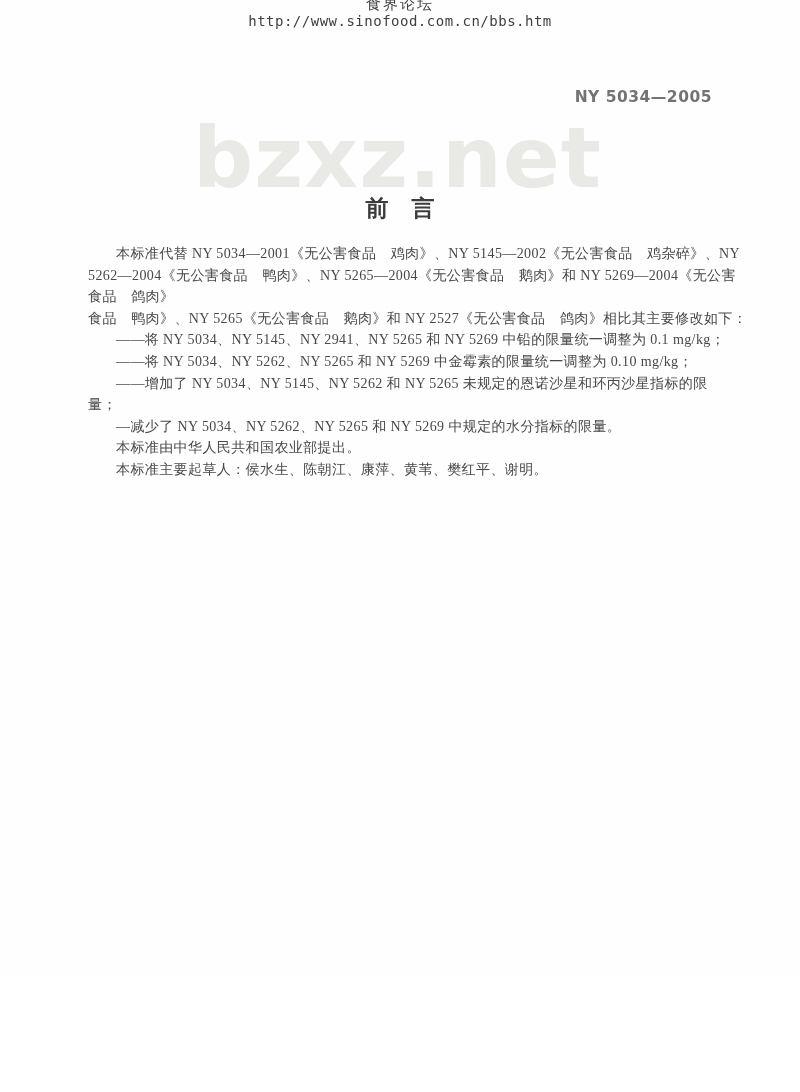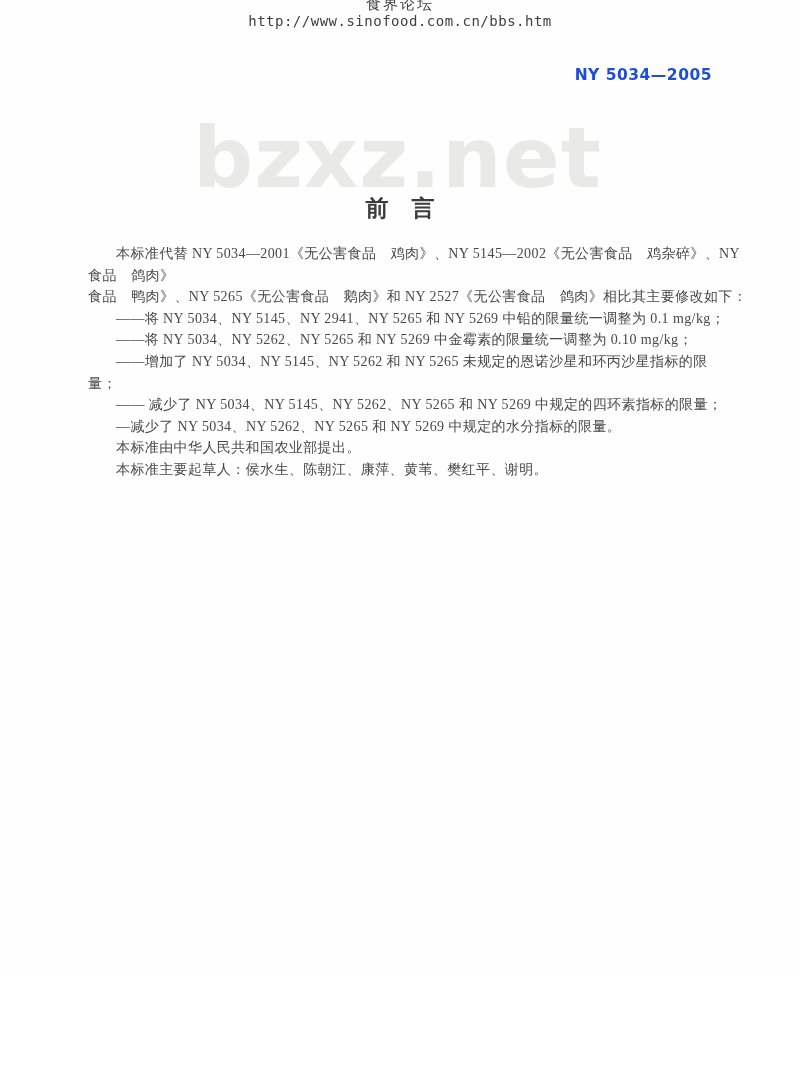--- a/index.html
+++ b/index.html
@@ -36,26 +36,26 @@
     font-family: "DejaVu Sans Mono", "Liberation Mono", monospace;
     font-size: 14px;
     line-height: 18px;
     color: #3f3f3f;
     letter-spacing: 0.5px;
   }
 
   
   .standard-number {
     position: absolute;
-    top: 66px;
+    top: 88px;
     right: 88px;
     font-family: "DejaVu Sans", "Liberation Sans", sans-serif;
     font-size: 15.5px;
     font-weight: 600;
-    color: #1d4ed8;
+    color: #737373;
     letter-spacing: 0.5px;
   }
 
   
   .watermark {
     position: absolute;
     top: 113px;
     left: 193px;
     font-family: "DejaVu Sans", "Liberation Sans", sans-serif;
     font-weight: 700;
@@ -137,27 +137,27 @@
   </div>
 
   <div class="standard-number">NY 5034—2005</div>
 
   <div class="watermark">bzxz.net</div>
 
   <div class="doc-title">前　言</div>
 
   <div class="doc-body">
     <div class="line indent">本标准代替 NY 5034—2001《无公害食品　鸡肉》、NY 5145—2002《无公害食品　鸡杂碎》、NY</div>
+    <div class="line">5262—2004《无公害食品　鸭肉》、NY 5265—2004《无公害食品　鹅肉》和 NY 5269—2004《无公害</div>
     <div class="line">食品　鸽肉》</div>
     <div class="line">食品　鸭肉》、NY 5265《无公害食品　鹅肉》和 NY 2527《无公害食品　鸽肉》相比其主要修改如下：</div>
     <div class="line indent">——将 NY 5034、NY 5145、NY 2941、NY 5265 和 NY 5269 中铅的限量统一调整为 0.1 mg/kg；</div>
     <div class="line indent">——将 NY 5034、NY 5262、NY 5265 和 NY 5269 中金霉素的限量统一调整为 0.10 mg/kg；</div>
     <div class="line indent">——增加了 NY 5034、NY 5145、NY 5262 和 NY 5265 未规定的恩诺沙星和环丙沙星指标的限</div>
     <div class="line">量；</div>
-    <div class="line indent">—— 减少了 NY 5034、NY 5145、NY 5262、NY 5265 和 NY 5269 中规定的四环素指标的限量；</div>
     <div class="line indent">—减少了 NY 5034、NY 5262、NY 5265 和 NY 5269 中规定的水分指标的限量。</div>
     <div class="line indent">本标准由中华人民共和国农业部提出。</div>
     <div class="line indent">本标准主要起草人：侯水生、陈朝江、康萍、黄苇、樊红平、谢明。</div>
   </div>
 
   <div class="page-number">1</div>
 
   <div class="footer-clip">
     <div class="footer-note">资料来源于网络，请勿用于商业目的</div>
   </div>

